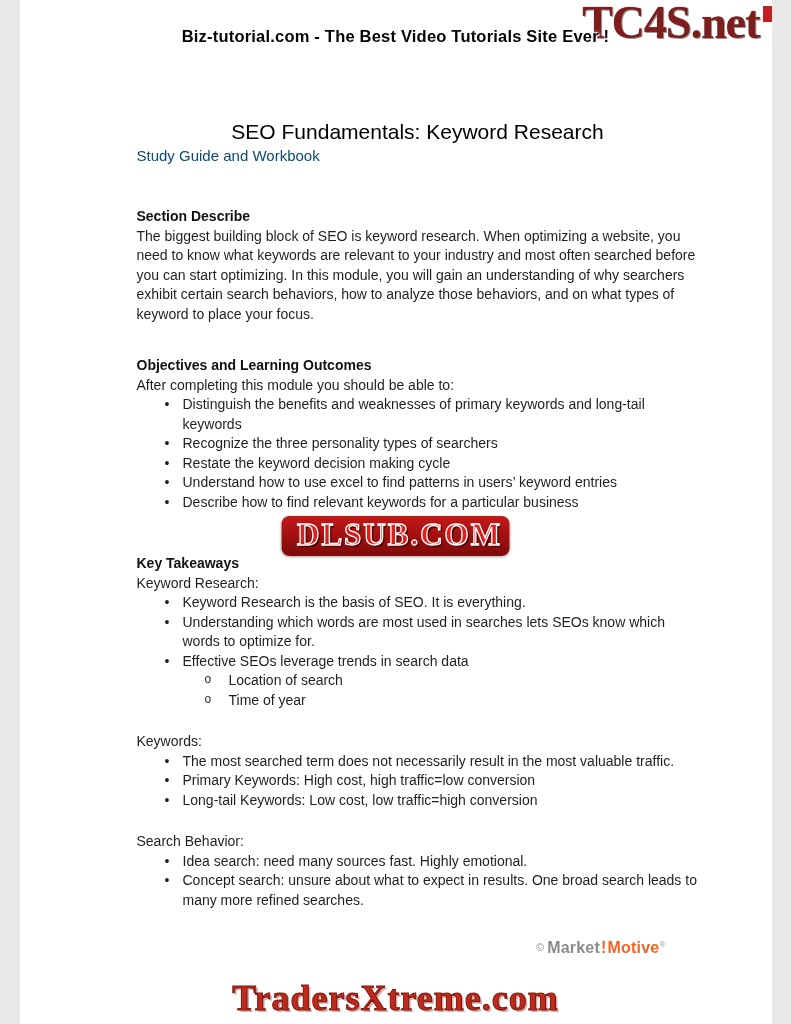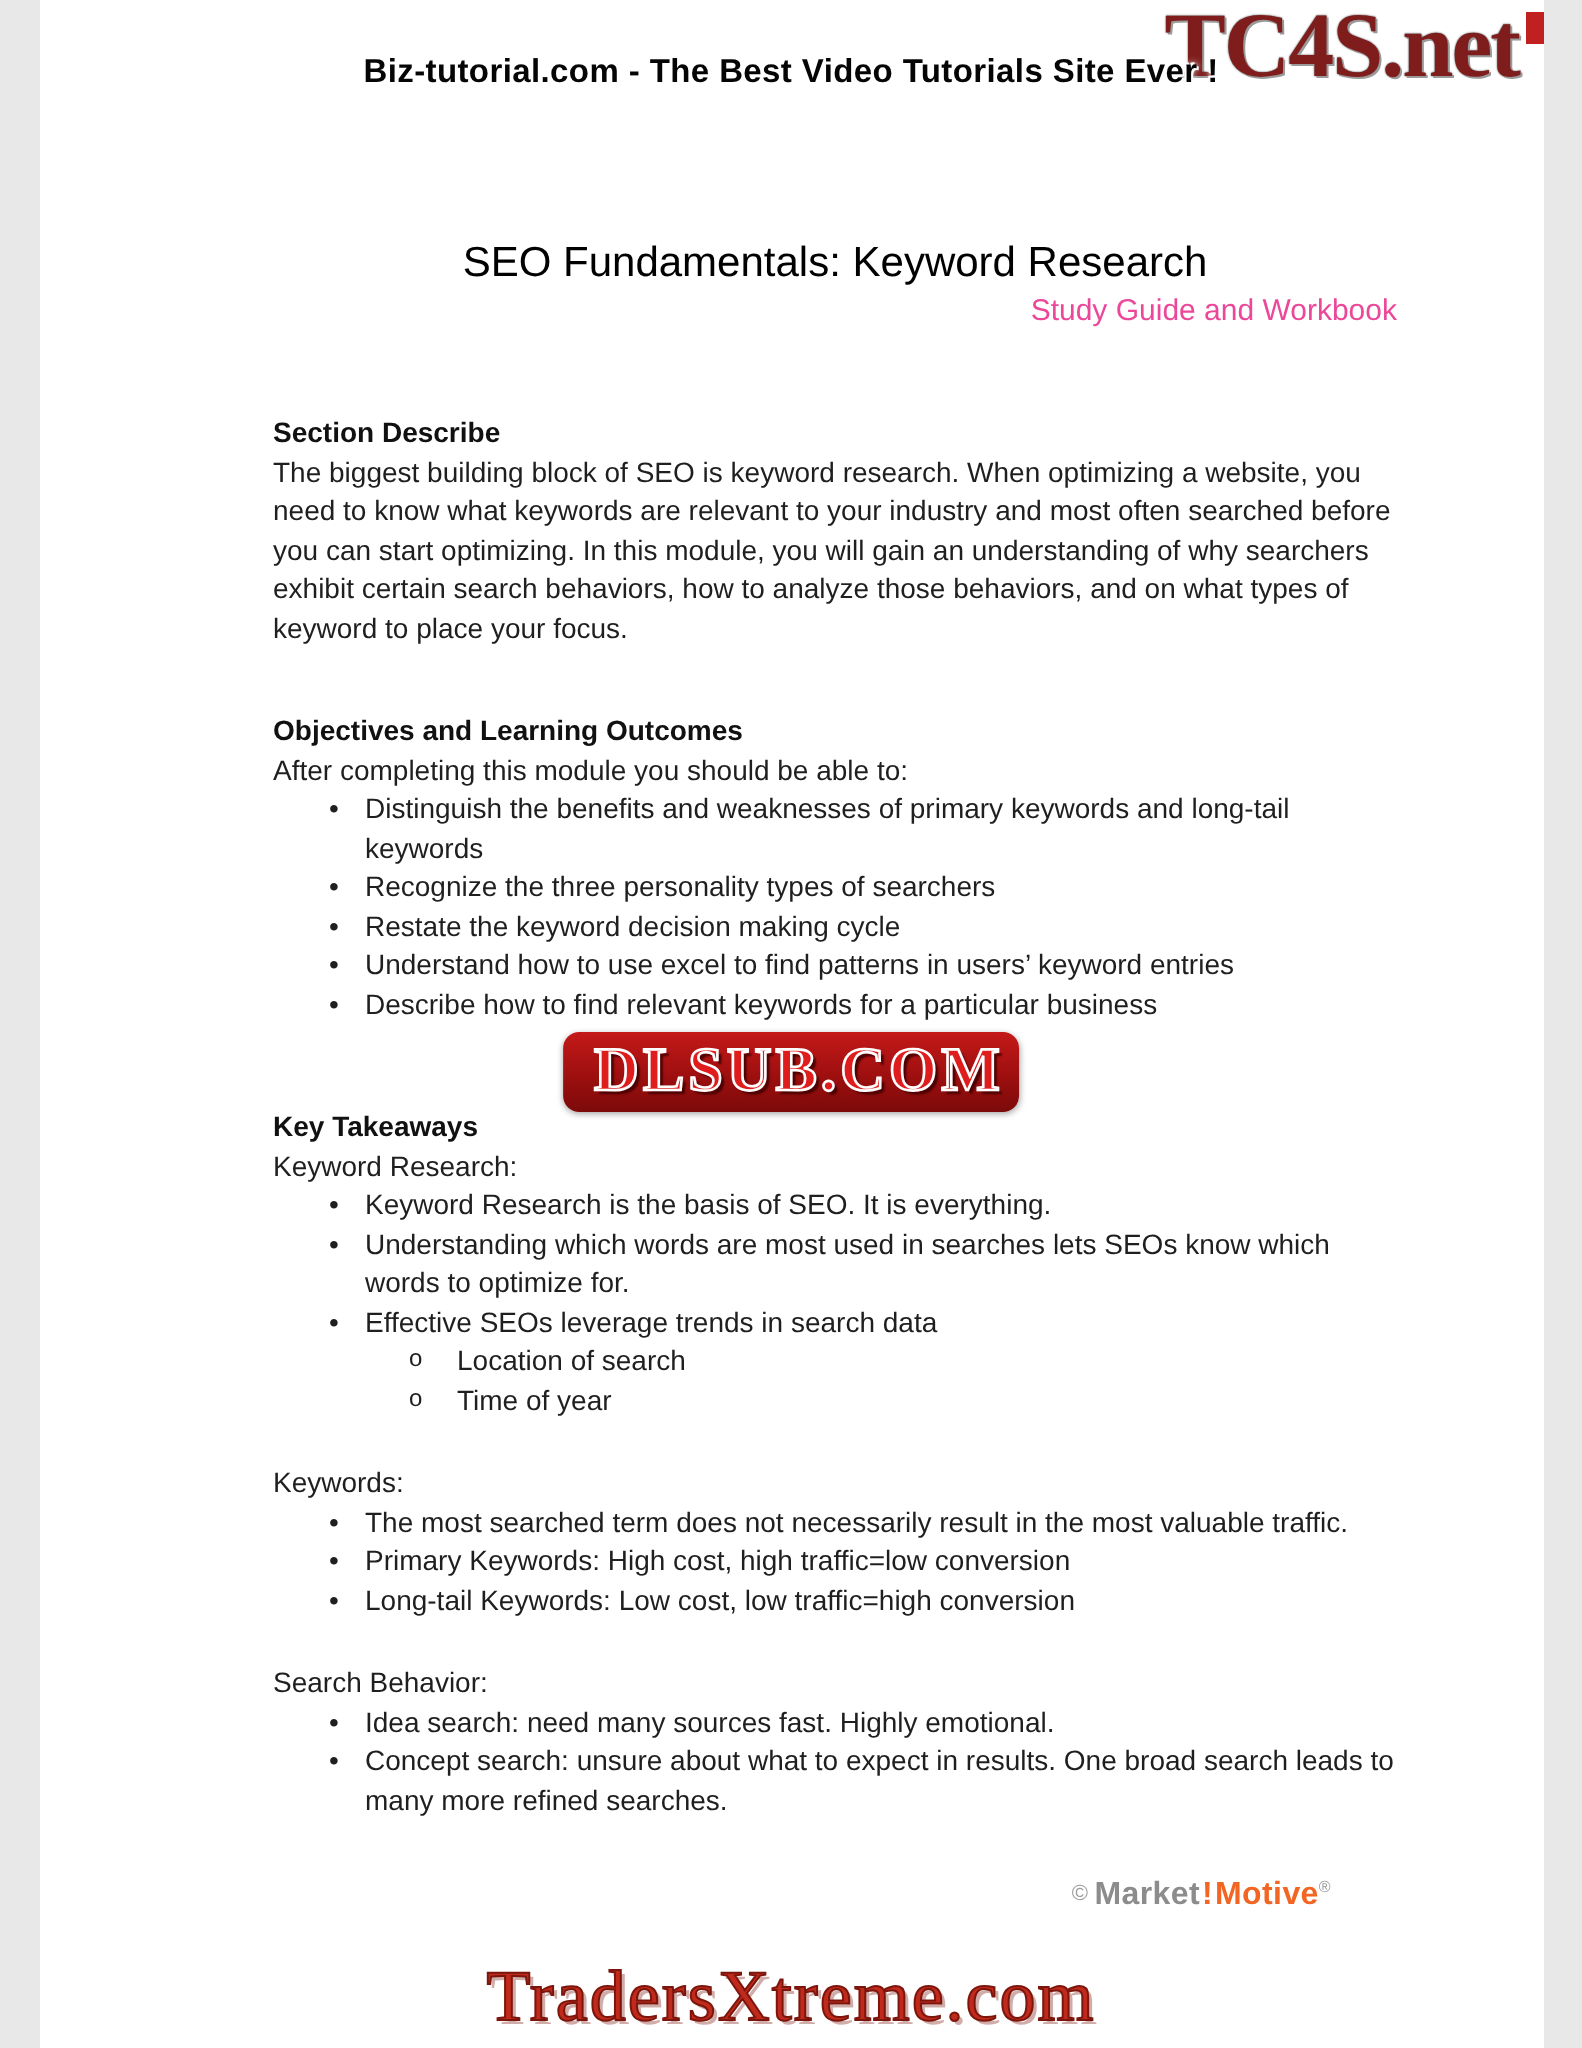--- a/index.html
+++ b/index.html
@@ -66,21 +66,21 @@
     -webkit-text-stroke: 1.3px #ffffff;
     text-shadow: 2px 2px 1px #4d0202;
     white-space: nowrap;
   }
   .traders {
     position: absolute;
     top: 977px; left: 0;
     width: 100%;
     text-align: center;
     font-family: "Liberation Serif", serif;
-    font-weight: normal;
+    font-weight: bold;
     font-size: 36px;
     color: #bf2a1c;
     letter-spacing: 1px;
     -webkit-text-stroke: 1px #7c150b;
     text-shadow: 2px 2px 0 rgba(124,21,11,.35);
     z-index: 5;
   }
 
   
   .content {
@@ -92,24 +92,24 @@
   }
   .doc-title {
     margin-top: 118px;
     text-align: center;
     font-size: 21px;
     line-height: 27px;
     color: #000;
     font-weight: normal;
   }
   .doc-subtitle {
-    text-align: right;
+    text-align: left;
     font-size: 15px;
     line-height: 21px;
-    color: #ec4899;
+    color: #0c4a6e;
   }
   .h-bold {
     font-weight: bold;
     color: #111;
   }
   .sec-overview-h { margin-top: 41px; }
   .sec-objectives-h { margin-top: 32px; }
   .sec-takeaways-h { margin-top: 42px; }
   .para { margin: 0; }
   ul.bullets {

